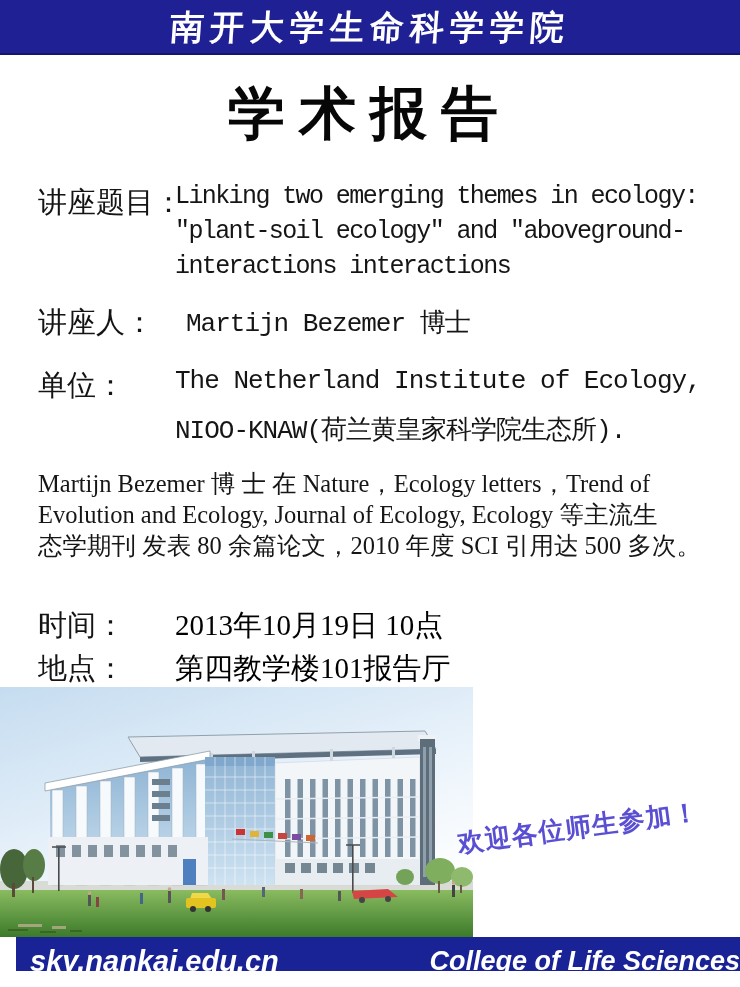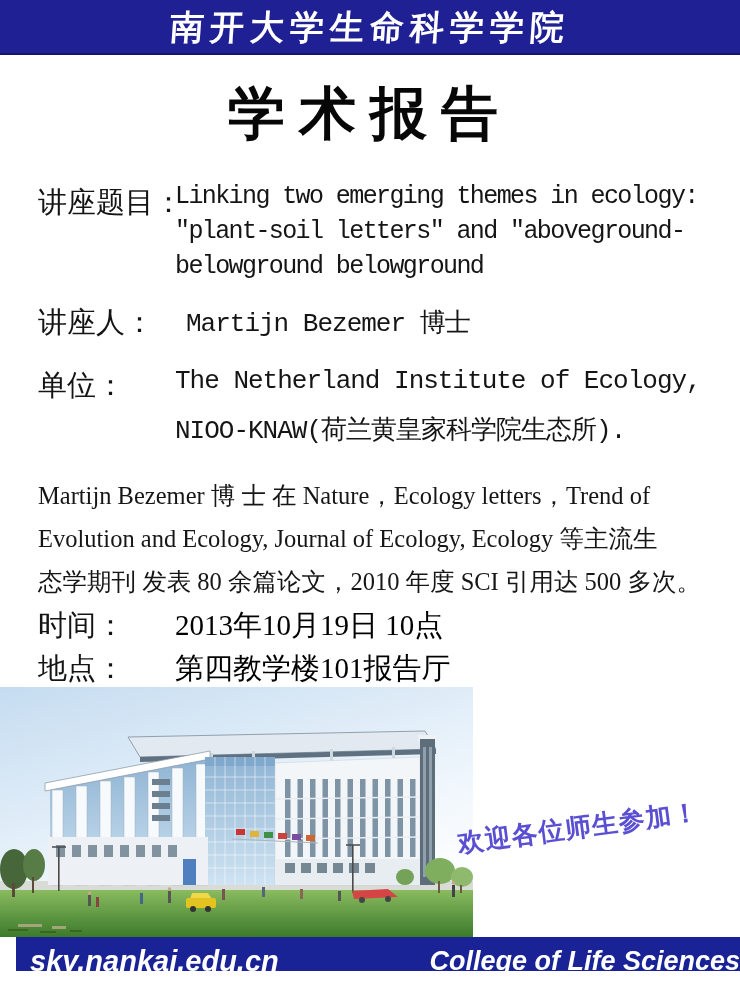--- a/index.html
+++ b/index.html
@@ -16,21 +16,21 @@
   .main-title{position:absolute;left:0;top:76px;width:740px;text-align:center;
               font-size:57px;font-weight:700;letter-spacing:14px;color:#070707;}
 
   .label{position:absolute;left:38px;font-size:29px;color:#141414;white-space:nowrap;}
   .mono{font-family:"Liberation Mono","DejaVu Sans Mono",monospace;color:#151515;white-space:nowrap;}
   .topic-lines{position:absolute;left:175px;top:179px;font-size:25px;letter-spacing:-1.6px;line-height:35px;}
   .val26{font-size:26px;letter-spacing:-1px;}
   .serifval{position:absolute;left:175px;font-size:29px;color:#000000;white-space:nowrap;}
 
   .bio{position:absolute;left:38px;top:468px;width:672px;font-size:24.5px;line-height:31px;color:#161616;}
-  .bio div{white-space:nowrap;margin-top:12px;}
+  .bio div{white-space:nowrap;}
 
   
   .building-wrap{position:absolute;left:0;top:687px;width:473px;height:250px;}
 
   
   .welcome{position:absolute;left:458px;top:826px;width:280px;
            font-family:"Liberation Sans","DejaVu Sans",sans-serif;
            color:#5a4fd2;font-size:26px;font-weight:600;letter-spacing:1px;
            transform:rotate(-7.5deg);transform-origin:left center;white-space:nowrap;}
 
@@ -48,22 +48,22 @@
 
   <div class="banner">
     <div class="banner-text">南开大学生命科学学院</div>
   </div>
 
   <div class="main-title">学术报告</div>
 
   <div class="label" style="top:183px">讲座题目：</div>
   <div class="topic-lines mono">
     <div>Linking two emerging themes in ecology:</div>
-    <div>″plant-soil letters″ and ″aboveground-</div>
-    <div>belowground belowground</div>
+    <div>″plant-soil ecology″ and ″aboveground-</div>
+    <div>interactions interactions</div>
   </div>
 
   <div class="label" style="top:303px">讲座人：</div>
   <div class="mono val26" style="position:absolute;left:186px;top:305px">Martijn Bezemer  博士</div>
 
   <div class="label" style="top:366px">单位：</div>
   <div class="mono val26" style="position:absolute;left:175px;top:366px">The Netherland Institute of Ecology,</div>
   <div class="mono val26" style="position:absolute;left:175px;top:412px">NIOO-KNAW(荷兰黄皇家科学院生态所).</div>
 
   <div class="bio">

